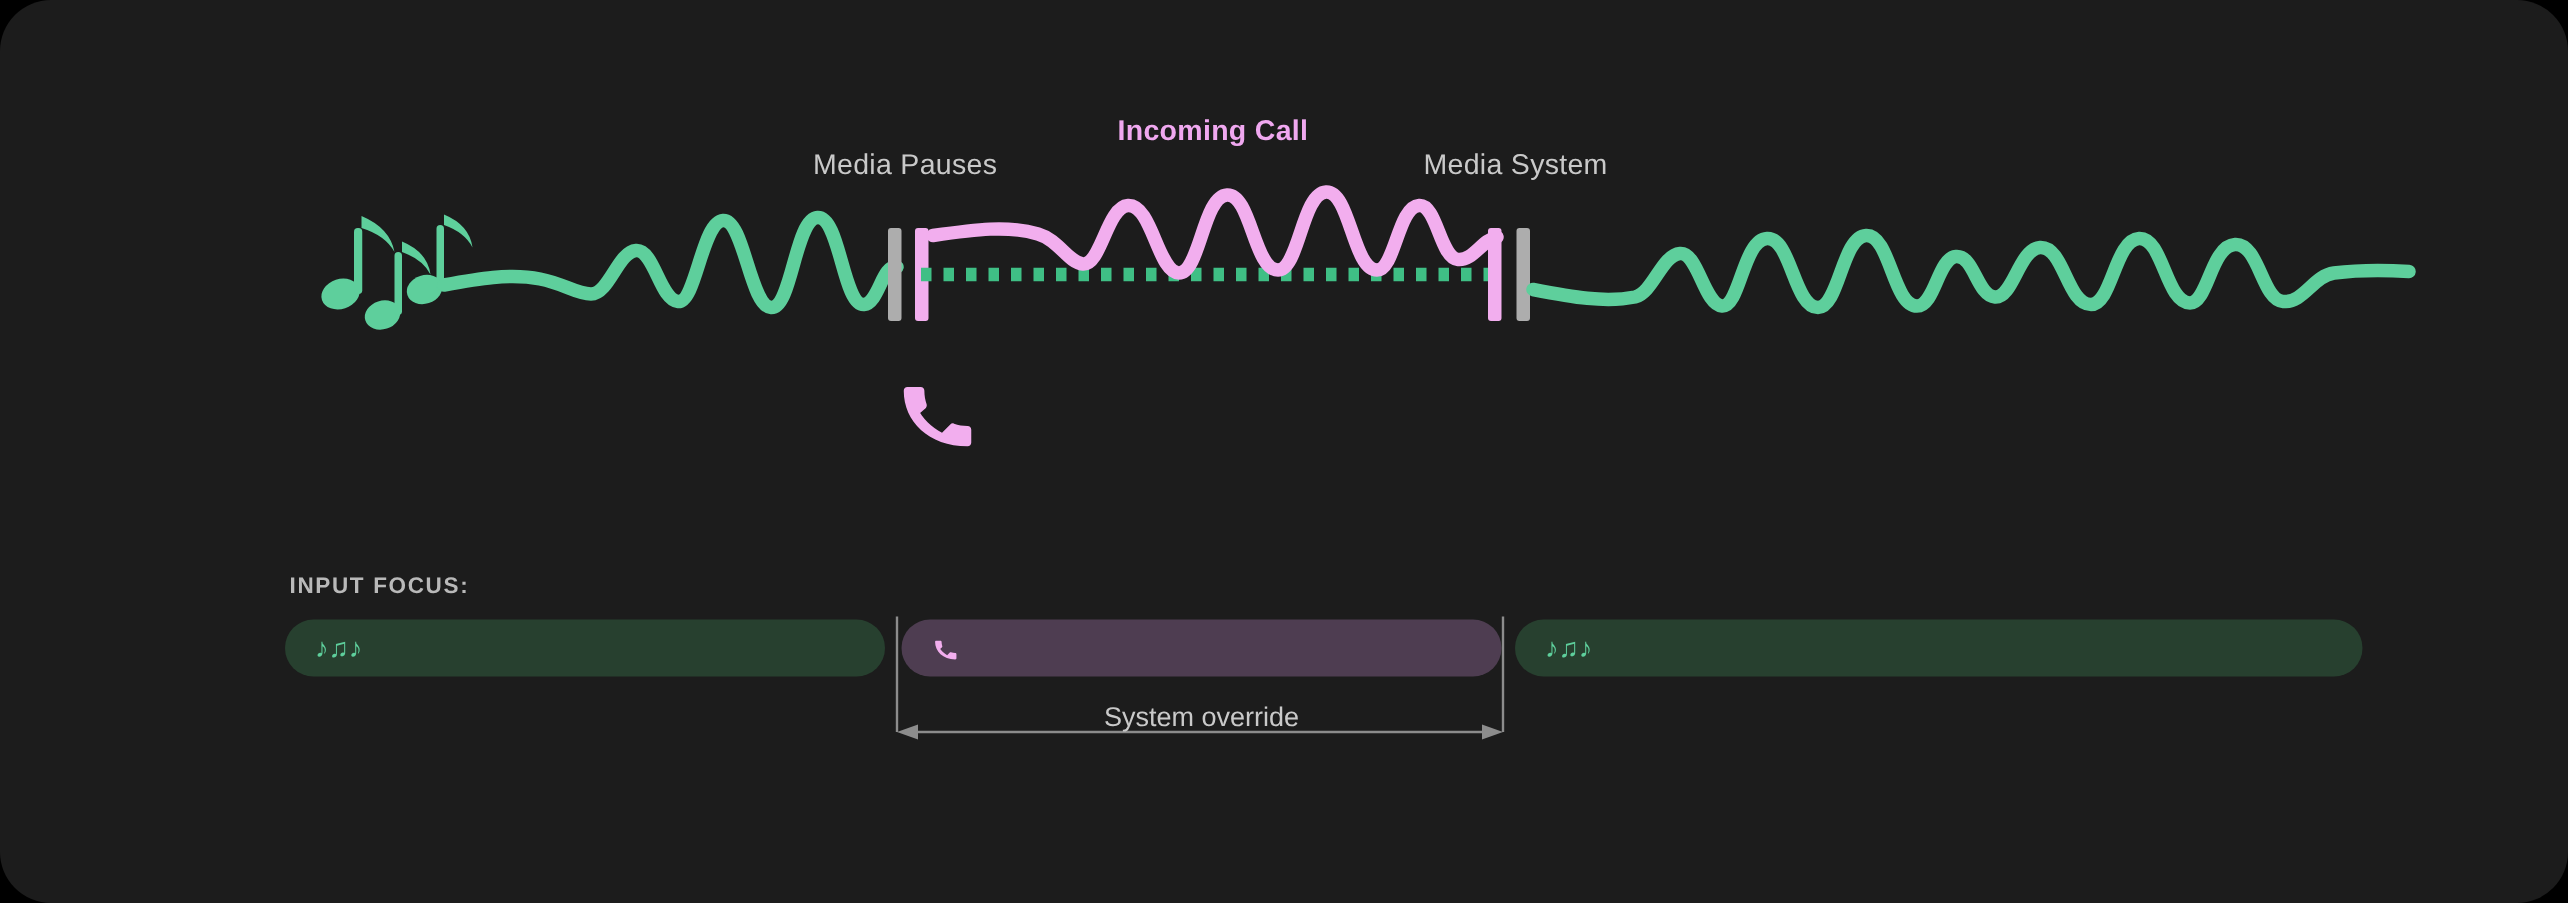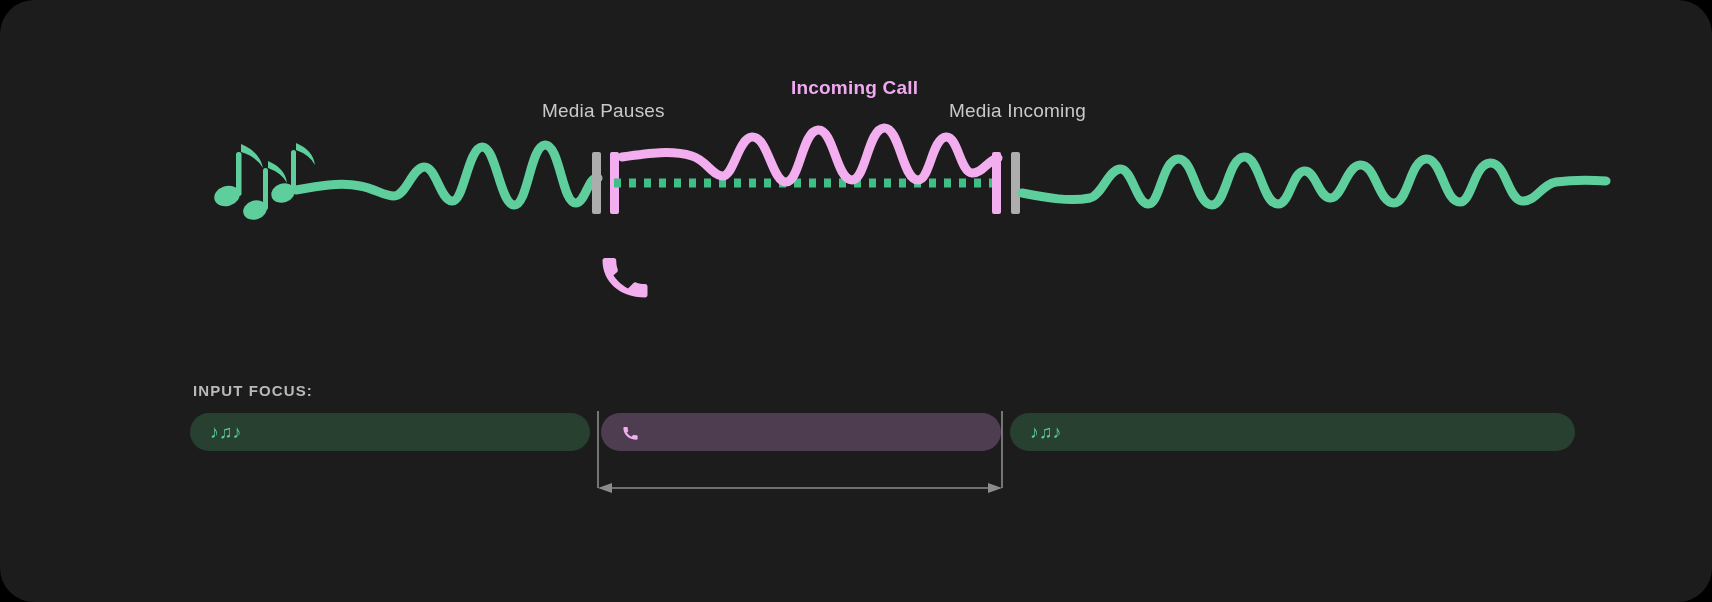--- a/index.html
+++ b/index.html
@@ -49,21 +49,20 @@
     color: #c9c9c9;
   }
   #label-media-pauses  { left: 530px; top: 100px; margin-left: 12px; }
   #label-media-resumes { left: 949px; top: 100px; }
   #label-incoming-call {
     left: 745px;
     top: 77px;
     color: #f0a8f0;
     font-weight: bold;
     font-size: 19px;
-    margin-left: 46px;
   }
 
   
   #focus-section {
     position: absolute;
     left: 0;
     top: 316px;
     width: 1712px;
     height: 282px;
     padding-left: 10px;
@@ -198,21 +197,21 @@
                C 1472,202 1474,164 1490,163
                C 1506,162 1508,200 1522,201
                C 1536,202 1542,184 1556,182
                C 1572,180 1590,180 1606,181"></path>
     </svg>
 
     <div class="tl-label" id="label-media-pauses">Media Pauses</div>
 
     <div class="tl-label" id="label-incoming-call">Incoming Call</div>
 
-    <div class="tl-label" id="label-media-resumes">Media Incoming</div>
+    <div class="tl-label" id="label-media-resumes">Media System</div>
 
     <svg width="60" height="60" viewBox="0 0 24 24" style="position:absolute; left:595px; top:245px;">
       <path fill="#F2AEEE" d="M6.6 10.8c1.4 2.8 3.8 5.1 6.6 6.6l2.2-2.2c.3-.3.7-.4 1-.2
                1.1.4 2.4.6 3.6.6.6 0 1 .4 1 1V20c0 .6-.4 1-1 1
                C9.6 21 3 14.4 3 6.2c0-.6.4-1 1-1h3.5c.6 0 1 .4 1 1
                0 1.3.2 2.5.6 3.6.1.3 0 .7-.2 1l-2.3 2z"></path>
     </svg>
   </div>
 
   <div id="focus-section">
@@ -237,15 +236,16 @@
     </div>
 
     <svg id="override-svg" width="1712" height="282" viewBox="0 0 1712 282">
       <line x1="598" y1="95" x2="598" y2="172" stroke="#8c8c8c" stroke-width="1.6"></line>
       <line x1="1002" y1="95" x2="1002" y2="172" stroke="#8c8c8c" stroke-width="1.6"></line>
       <line x1="603" y1="172" x2="997" y2="172" stroke="#8c8c8c" stroke-width="1.6"></line>
       <polygon points="598,172 612,167 612,177" fill="#8c8c8c"></polygon>
       <polygon points="1002,172 988,167 988,177" fill="#8c8c8c"></polygon>
     </svg>
 
+    <div id="override-caption">System override</div>
   </div>
 
 </div>
 
 </body></html>

